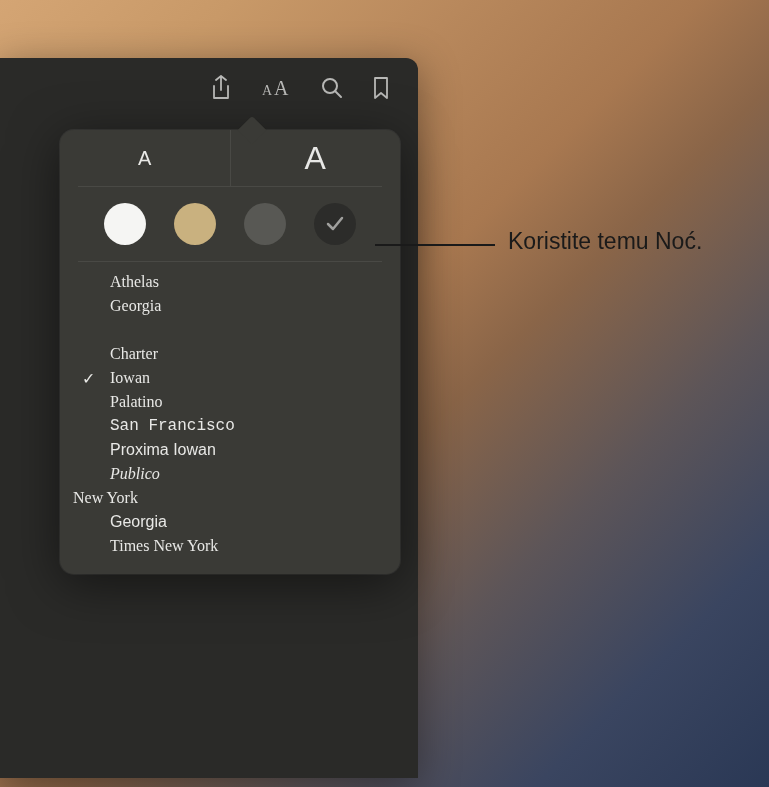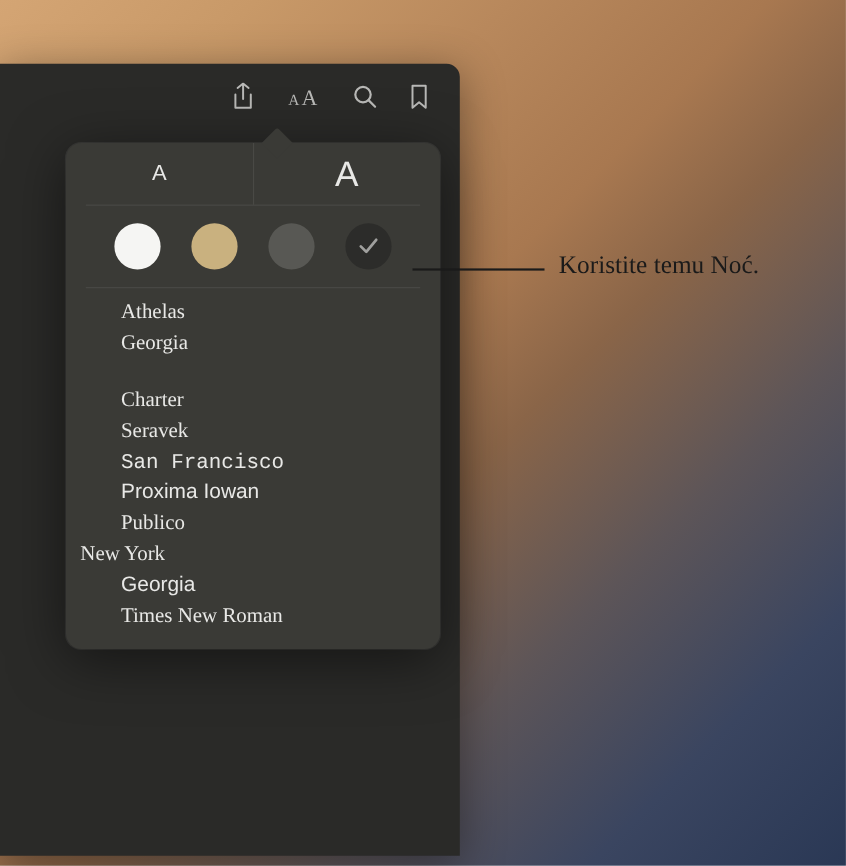--- a/index.html
+++ b/index.html
@@ -100,57 +100,57 @@
     }
     .theme-swatch svg {
       display: none;
     }
     .font-list {
       padding: 8px 0 0 0;
     }
     .font-item {
       padding: 3px 20px 3px 50px;
       color: #e8e8e6;
-      font-size: 19px;
+      font-size: 16px;
       cursor: pointer;
       position: relative;
     }
     .font-item.selected::before {
       content: "✓";
       position: absolute;
       left: 22px;
       font-size: 16px;
     }
     .font-athelas { font-family: Georgia, serif; }
     .font-canela { font-family: Georgia, serif; }
     .font-charter { font-family: Georgia, serif; margin-top: 24px; }
     .font-georgia { font-family: Georgia, serif; }
     .font-iowan { font-family: Georgia, serif; }
     .font-palatino { font-family: Palatino, serif; }
     .font-sanfrancisco { font-family: Liberation Mono, monospace; }
     .font-proxima { font-family: -apple-system, sans-serif; }
-    .font-publico { font-family: Georgia, serif; }
+    .font-publico { font-family: Georgia, serif; font-style: italic; }
     .font-newyork { font-family: "Times New Roman", serif; font-weight:500;padding-left:13px;}
     .font-seravek { font-family: -apple-system, sans-serif; }
     .font-times { font-family: "Times New Roman", serif; }
     .callout-line {
       position: absolute;
       top: 244px;
       left: 375px;
       width: 120px;
       height: 2px;
       background: #1a1a1a;
     }
     .callout-text {
       position: absolute;
       top: 228px;
       left: 508px;
       font-size: 23px;
       color: #1a1a1a;
-      font-family: Liberation Serif, serif;
+      font-family: Liberation Sans, sans-serif;
     }
   </style>
 </head>
 <body>
 
 <div class="app-window">
   <div class="toolbar">
     <div class="toolbar-icon">
       <svg width="22" height="26" viewBox="0 0 22 26" fill="none" stroke="currentColor" stroke-width="1.8">
         <path d="M11 1 L11 15 M6 5 L11 1 L16 5" stroke-linecap="round" stroke-linejoin="round"></path>
@@ -191,24 +191,25 @@
         <svg width="22" height="22" viewBox="0 0 22 22">
           <path d="M4 11 L9 16 L18 5" fill="none" stroke="#a0a09e" stroke-width="2.5" stroke-linecap="round" stroke-linejoin="round"></path>
         </svg>
       </div>
     </div>
   <div class="divider"></div>
   <div class="font-list" id="font-list">
       <div class="font-item font-athelas">Athelas</div>
       <div class="font-item font-canela">Georgia</div>
       <div class="font-item font-charter">Charter</div>
-      <div class="font-item font-palatino">Seravek</div>
+      <div class="font-item font-iowan selected">Iowan</div>
+      <div class="font-item font-palatino">Palatino</div>
       <div class="font-item font-sanfrancisco">San Francisco</div>
       <div class="font-item font-proxima">Proxima Iowan</div>
       <div class="font-item font-publico">Publico</div>
       <div class="font-item font-newyork">New York</div>
       <div class="font-item font-seravek">Georgia</div>
-      <div class="font-item font-times">Times New Roman</div>
+      <div class="font-item font-times">Times New York</div>
     </div>
 </div>
 
 <div class="callout-line"></div>
 <div class="callout-text">Koristite temu Noć.</div>
 
 </body></html>

